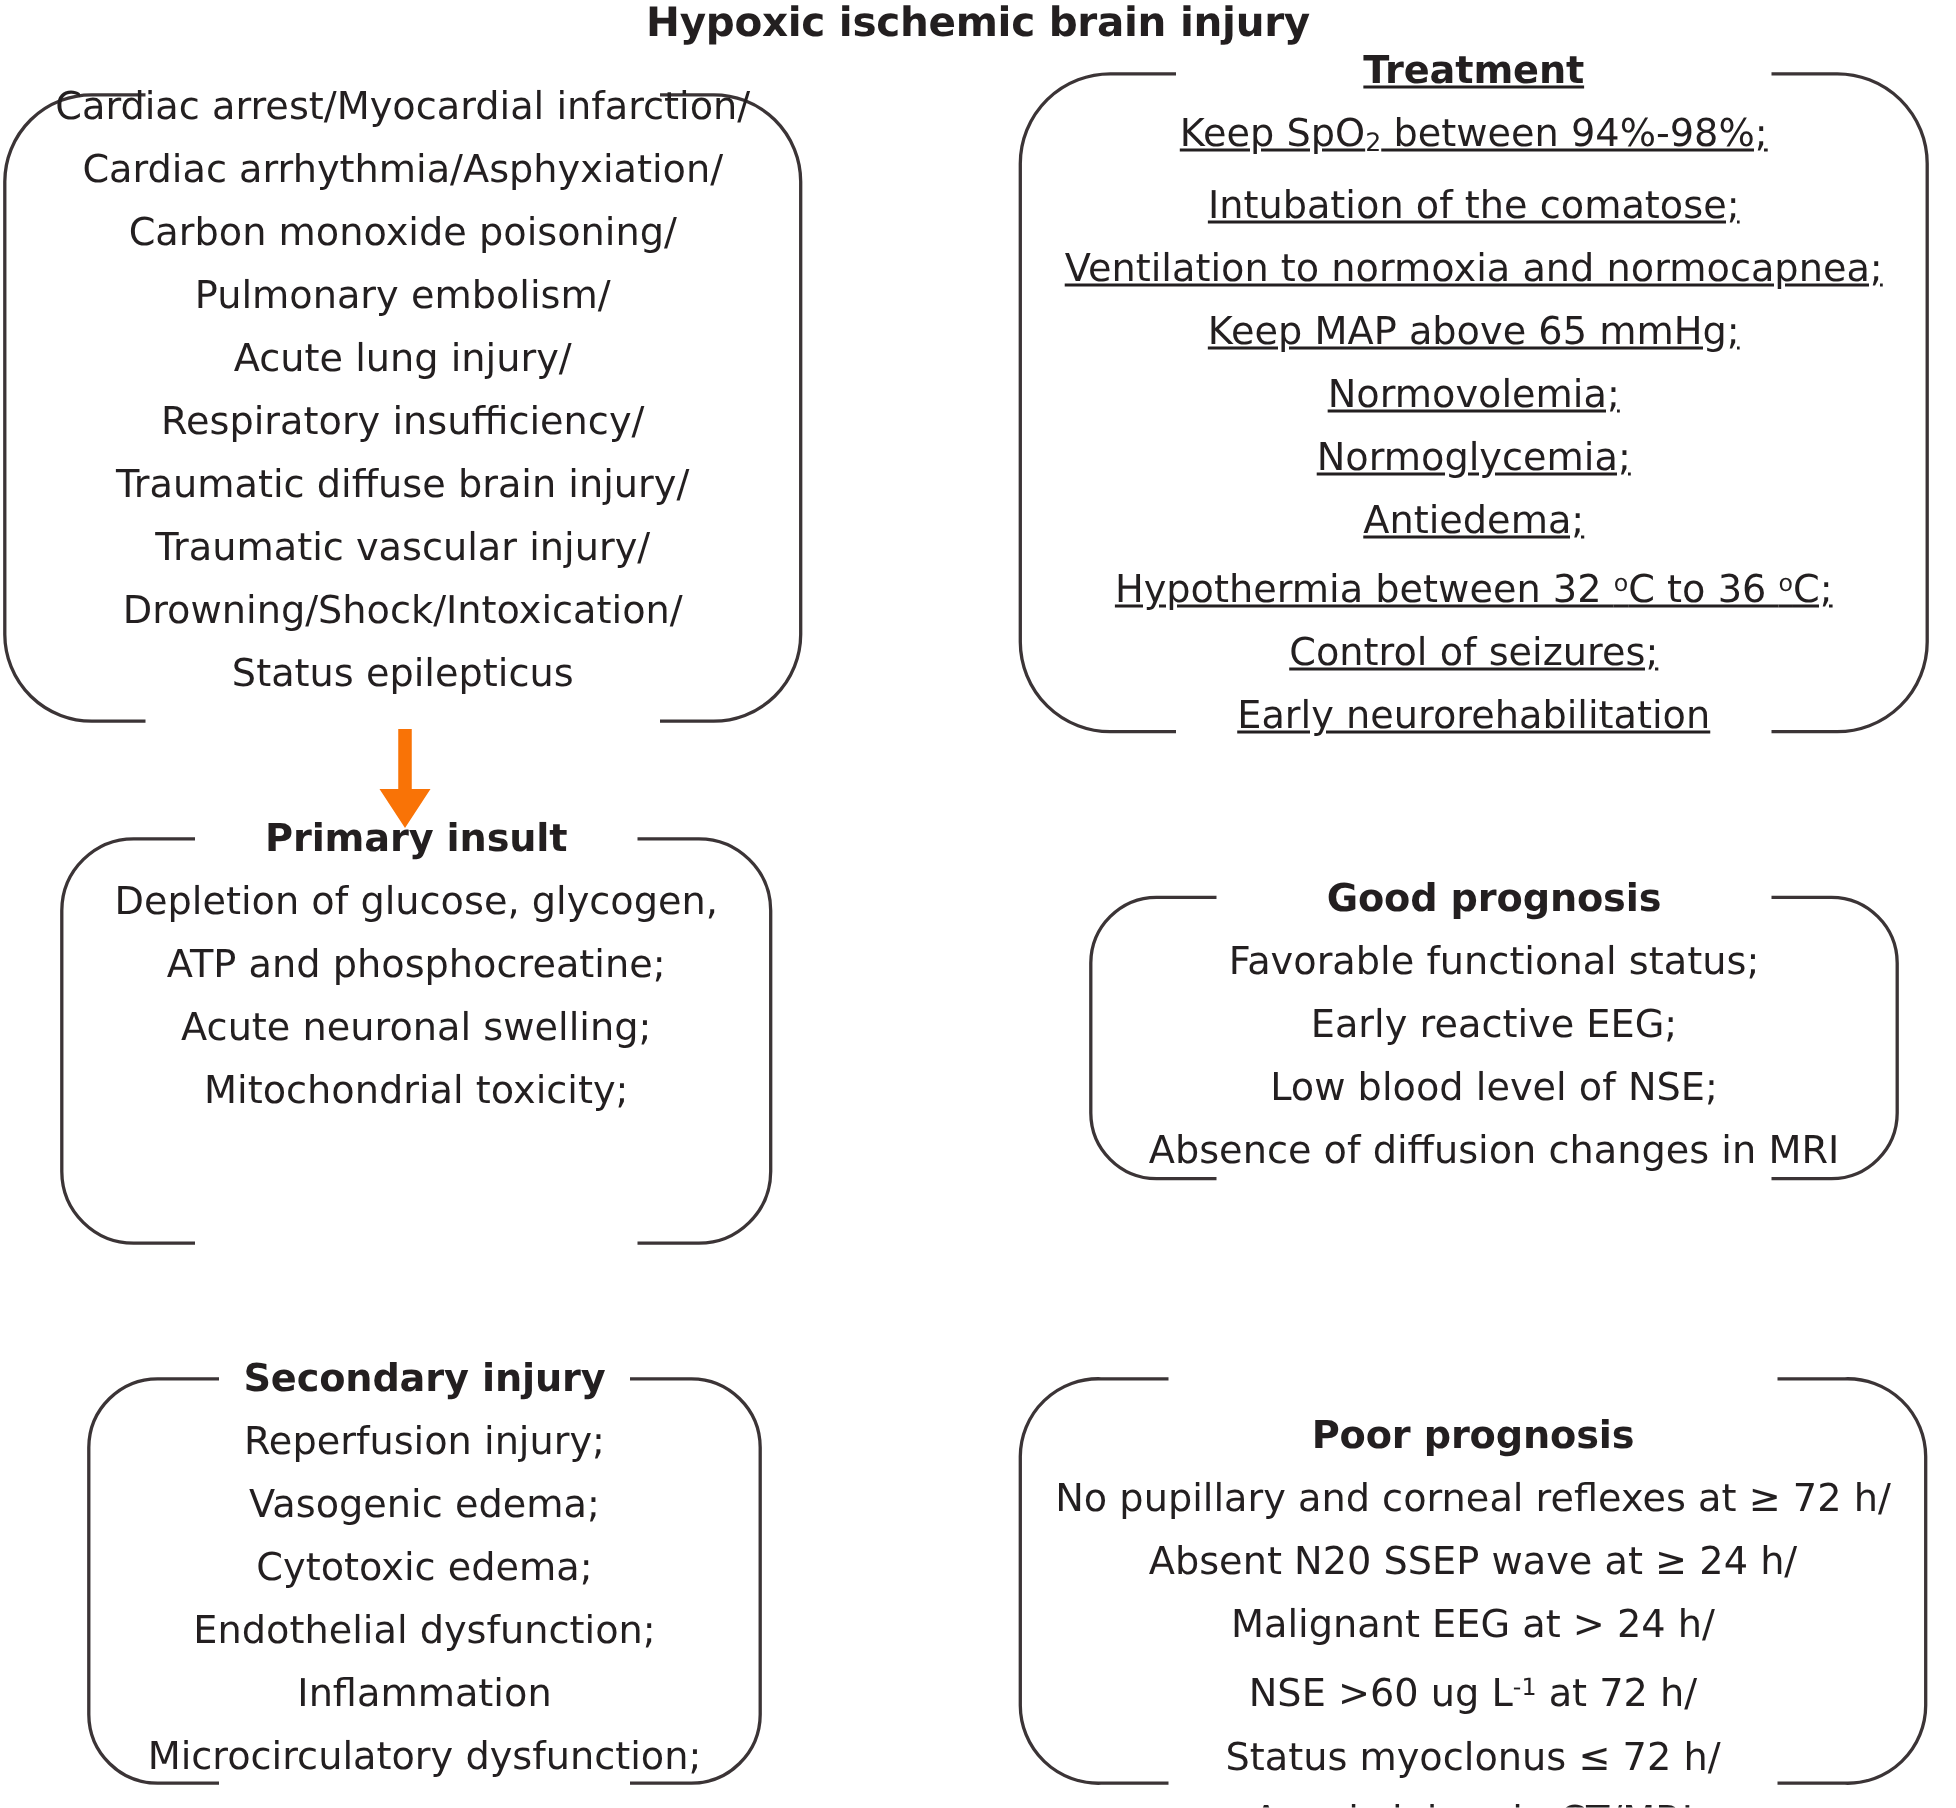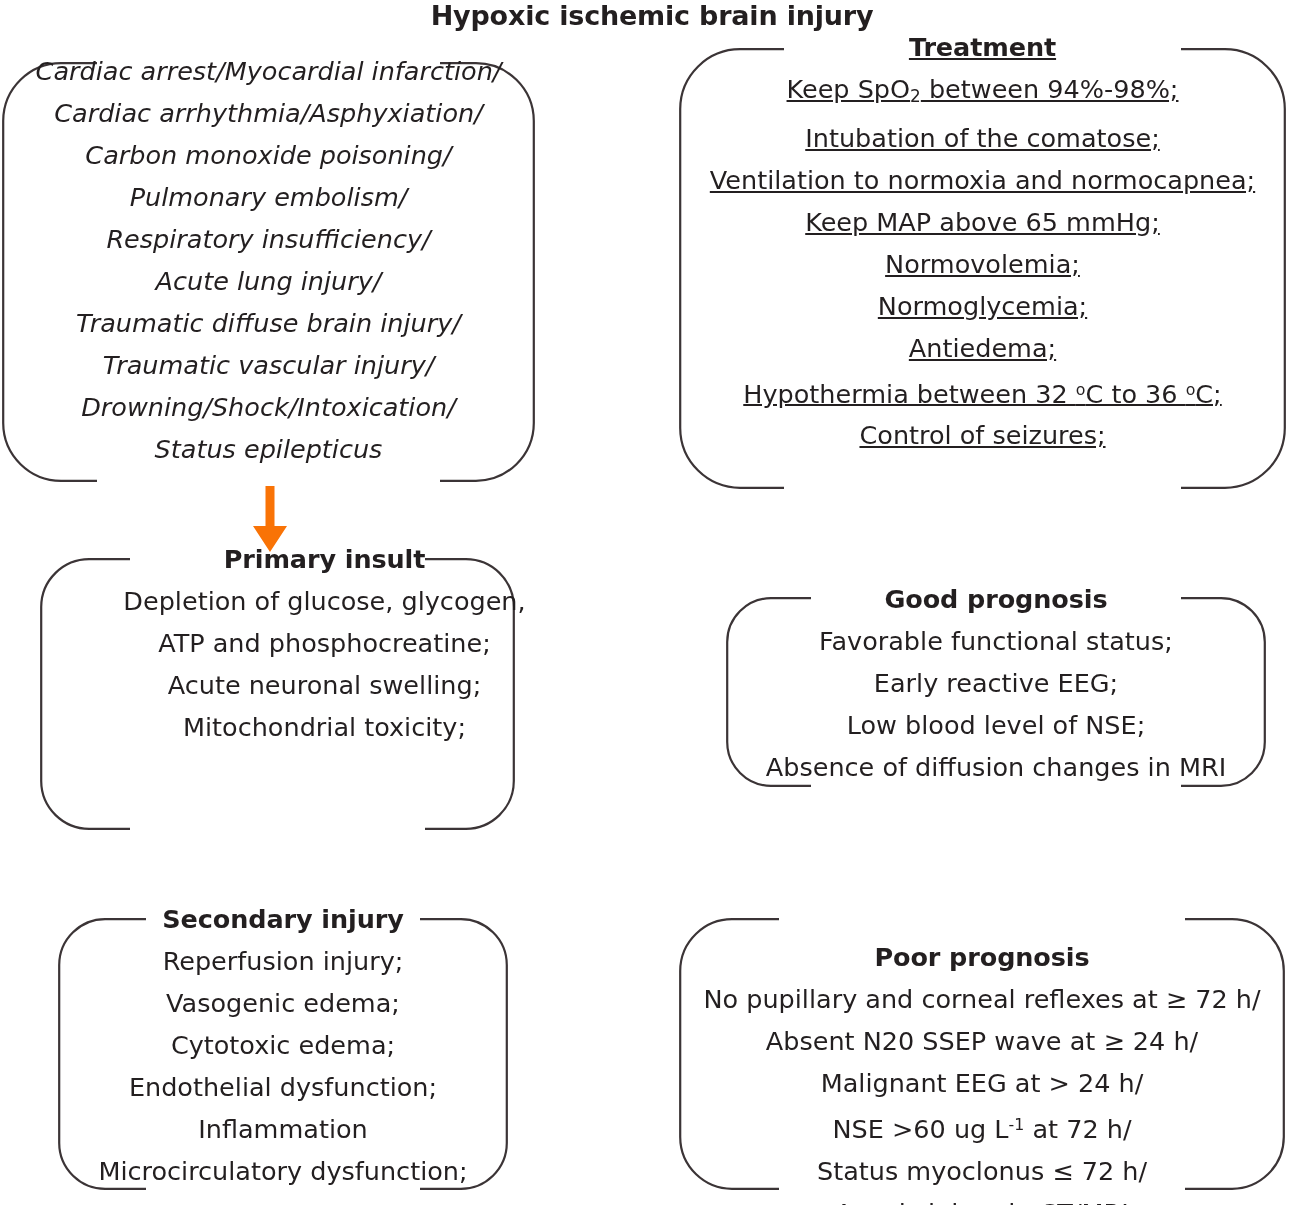--- a/index.html
+++ b/index.html
@@ -77,27 +77,27 @@
     font-size: 0.66em;
     vertical-align: -0.22em;
   }
   sup {
     font-size: 0.62em;
     vertical-align: 0.48em;
   }
 
   
   #box-causes        { left: 2px;   top: 62px;  width: 533px; height: 420px; }
-  #box-causes .box-body   { top: -12px; font-style: italic; }
+  #box-causes .box-body   { top: -12px; }
 
   #box-treatment     { left: 679px; top: 48px;  width: 607px; height: 441px; }
   #box-treatment .box-body { top: -22px; text-decoration: underline; }
 
   #box-primary       { left: 40px;  top: 558px; width: 475px; height: 272px; }
-  #box-primary .box-body  { top: -20px; padding-left: 47px; }
+  #box-primary .box-body  { top: -20px; }
 
   #box-good          { left: 726px; top: 597px; width: 540px; height: 190px; }
   #box-good .box-body     { top: -19px; }
 
   #box-secondary     { left: 58px;  top: 918px; width: 450px; height: 272px; }
   #box-secondary .box-body { top: -20px; }
 
   #box-poor          { left: 679px; top: 918px; width: 606px; height: 272px; }
   #box-poor .box-body     { top: -20px; margin-top: 38px; }
 
@@ -123,22 +123,22 @@
       <svg viewBox="0 0 533 420" preserveAspectRatio="none">
         <path d="M 95 1.2 L 60 1.2 A 58 58 0 0 0 1.2 59 L 1.2 361 A 58 58 0 0 0 60 418.8 L 95 418.8" fill="none" stroke="#3b3436" stroke-width="2.2"></path>
         <path d="M 438 1.2 L 473 1.2 A 58 58 0 0 1 531.8 59 L 531.8 361 A 58 58 0 0 1 473 418.8 L 438 418.8" fill="none" stroke="#3b3436" stroke-width="2.2"></path>
       </svg>
     </div>
     <div class="box-body">
       <span class="line">Cardiac arrest/Myocardial infarction/</span>
       <span class="line">Cardiac arrhythmia/Asphyxiation/</span>
       <span class="line">Carbon monoxide poisoning/</span>
       <span class="line">Pulmonary embolism/</span>
+      <span class="line">Acute lung injury/</span>
       <span class="line">Respiratory insufficiency/</span>
-      <span class="line">Acute lung injury/</span>
       <span class="line">Traumatic diffuse brain injury/</span>
       <span class="line">Traumatic vascular injury/</span>
       <span class="line">Drowning/Shock/Intoxication/</span>
       <span class="line">Status epilepticus</span>
     </div>
   </div>
 
   <div class="box" id="box-treatment">
     <div class="frame">
       <svg viewBox="0 0 607 441" preserveAspectRatio="none">
@@ -150,20 +150,21 @@
       <span class="line head">Treatment</span>
       <span class="line">Keep SpO<sub>2</sub> between 94%-98%;</span>
       <span class="line">Intubation of the comatose;</span>
       <span class="line">Ventilation to normoxia and normocapnea;</span>
       <span class="line">Keep MAP above 65 mmHg;</span>
       <span class="line">Normovolemia;</span>
       <span class="line">Normoglycemia;</span>
       <span class="line">Antiedema;</span>
       <span class="line">Hypothermia between 32 <sup>o</sup>C to 36 <sup>o</sup>C;</span>
       <span class="line">Control of seizures;</span>
+      <span class="line">Early neurorehabilitation</span>
     </div>
   </div>
 
   <div id="arrow">
     <svg viewBox="0 0 48 66" preserveAspectRatio="none">
       <path d="M 19.5 0 L 28.5 0 L 28.5 40 L 41 40 L 24 66 L 7 40 L 19.5 40 Z" fill="#f97306"></path>
     </svg>
   </div>
 
   <div class="box" id="box-primary">

